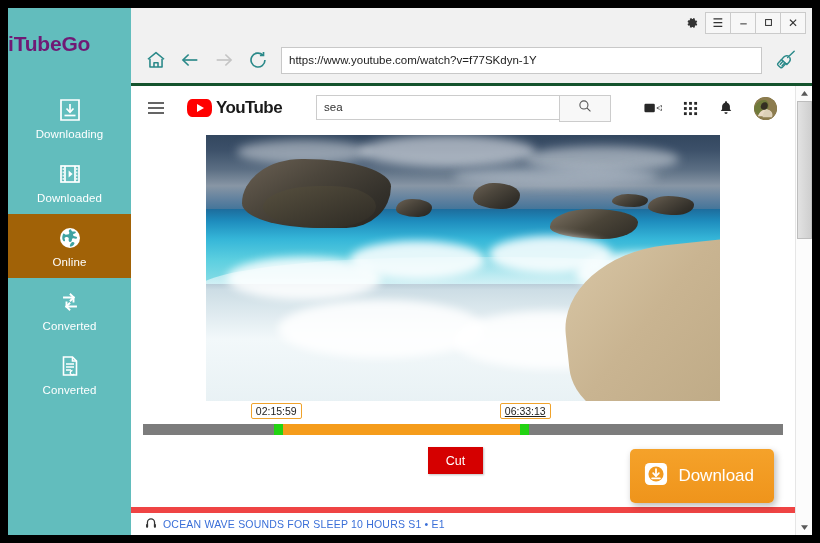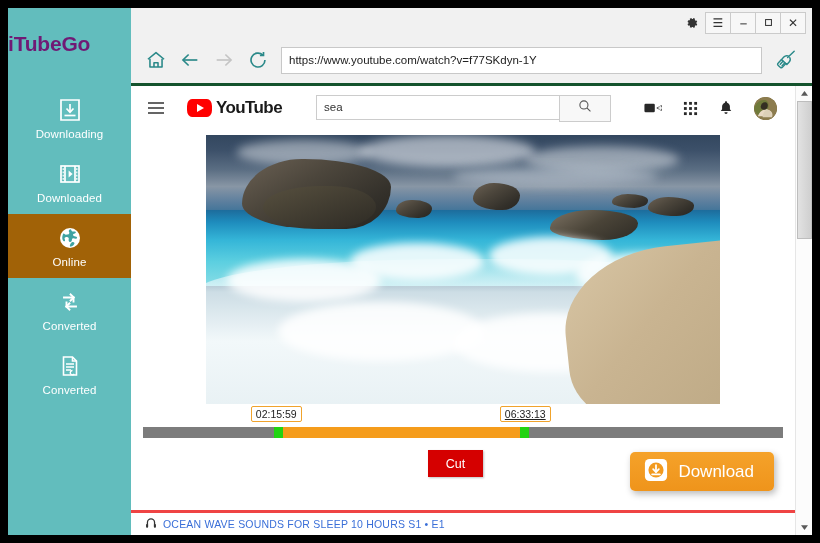--- a/index.html
+++ b/index.html
@@ -262,38 +262,38 @@
     position: absolute; left: 297px; top: 12px;
     width: 55px; height: 27px;
     background: #d50000; color: #fff;
     font-size: 12.5px;
     display: flex; align-items: center; justify-content: center;
     cursor: pointer;
     box-shadow: 1px 1px 2px rgba(0,0,0,.25);
   }
   .dlbtn {
     position: absolute; right: 21px; top: 14px;
-    height: 39px; padding: 0 20px 0 14px;
+    height: 54px; padding: 0 20px 0 14px;
     background: linear-gradient(to bottom, #f5a22a 0%, #ef941b 100%);
     border-radius: 5px;
     display: flex; align-items: center; gap: 10px;
     cursor: pointer;
     box-shadow: 2px 3px 7px rgba(0,0,0,.28);
   }
   .dlbtn .dl-label { color: #fff; font-size: 17px; }
 
   
   .vidtitle {
     height: 22px;
     display: flex; align-items: center; gap: 6px;
     padding-left: 14px;
     font-size: 10.5px; color: #3a6fd8;
     letter-spacing: .2px;
     background: #fff;
-    border-top: 3px solid #ef4444;
+    border-top: 6px solid #ef4444;
     flex: 0 0 auto;
   }
 
   
   .vscroll {
     width: 16px; min-width: 16px;
     background: #fcfcfc;
     border-left: 1px solid #e6e6e6;
     display: flex; flex-direction: column; align-items: center;
     position: relative;

